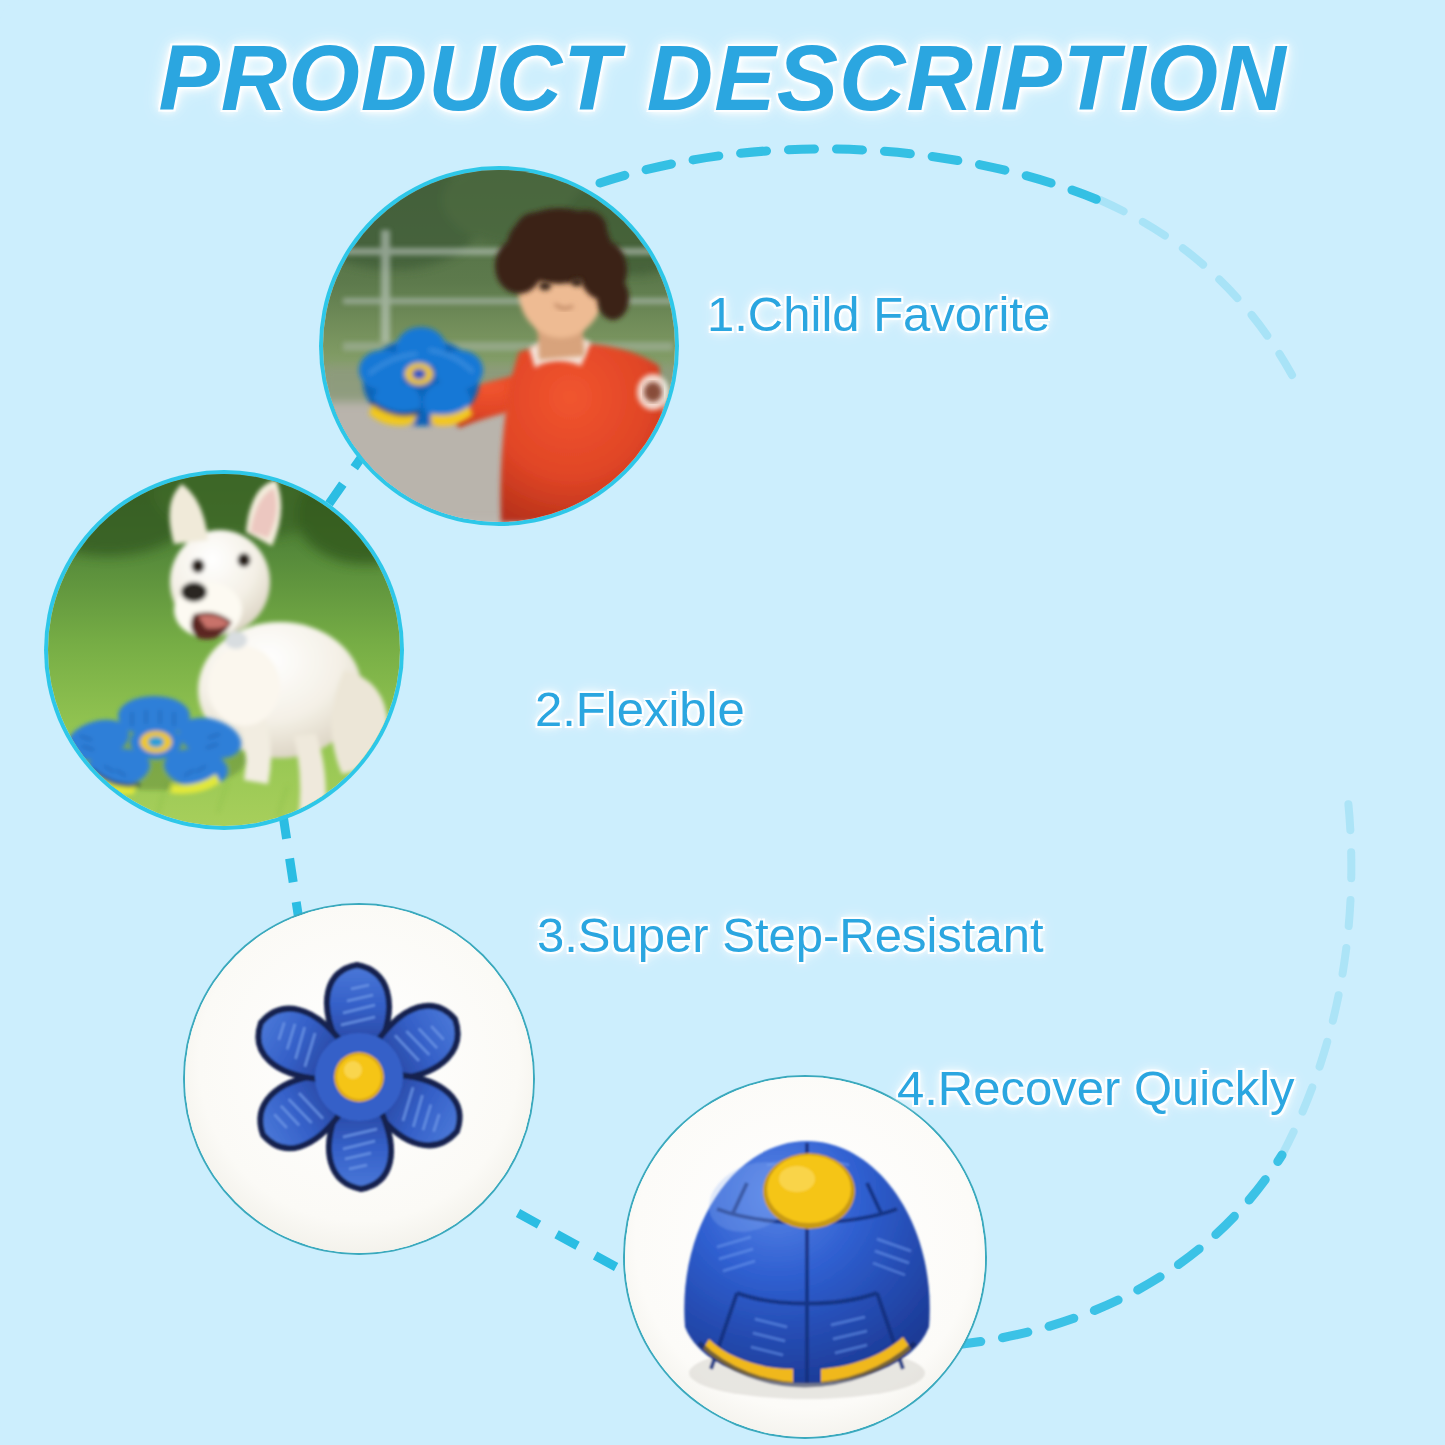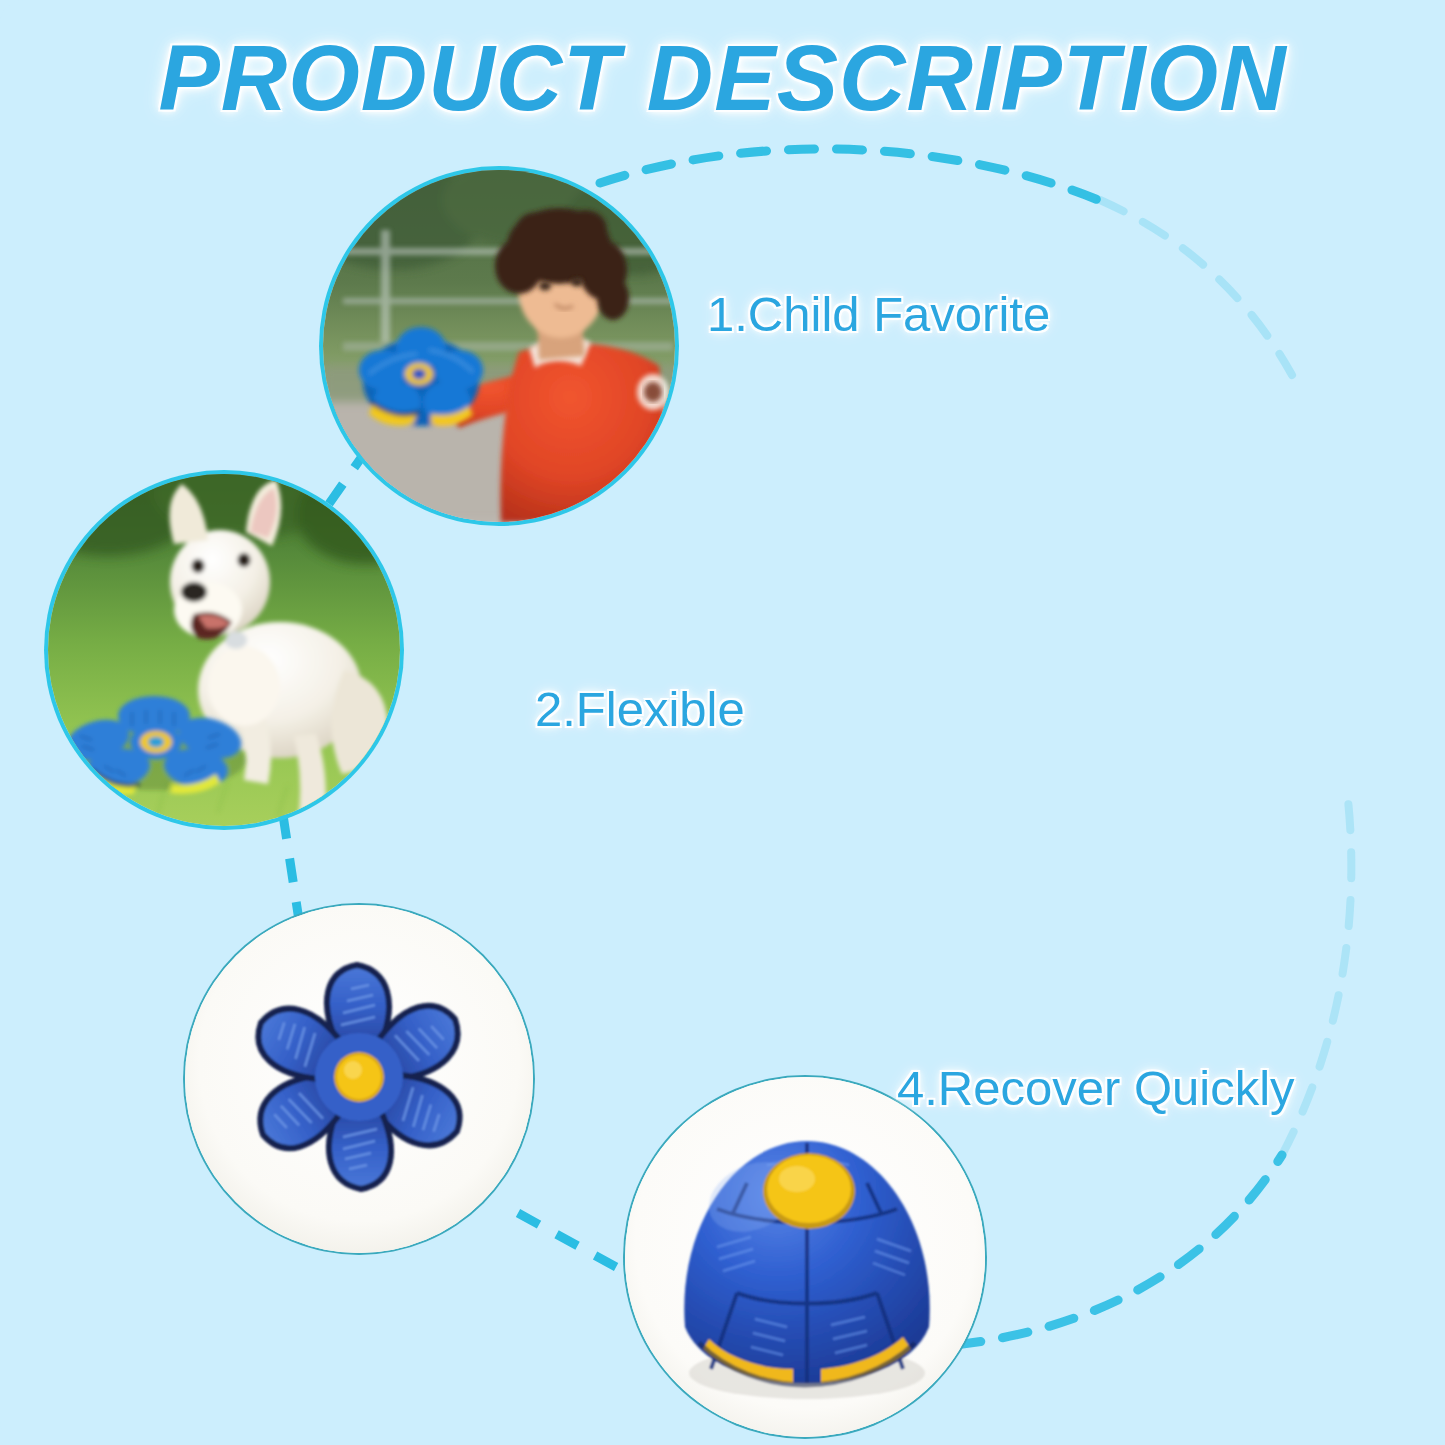--- a/index.html
+++ b/index.html
@@ -481,15 +481,16 @@
         <path d="M78 272 C104 296, 140 306, 168 306 L168 292 C138 292, 104 282, 84 262 Z" fill="#f0b81c"></path>
         <path d="M196 306 C226 304, 262 294, 286 272 L278 260 C256 280, 224 290, 196 292 Z" fill="#f0b81c"></path>
 
         <path d="M74 266 C102 294, 142 308, 180 308 C220 308, 260 294, 290 266" stroke="#16204a" stroke-width="5" fill="none" opacity="0.55"></path>
       </g>
     </svg>
   </div>
 
   <div class="feat-label" id="label-1">1.Child Favorite</div>
   <div class="feat-label" id="label-2">2.Flexible</div>
+  <div class="feat-label" id="label-3">3.Super Step-Resistant</div>
   <div class="feat-label" id="label-4">4.Recover Quickly</div>
 
 </div>
 
 </body></html>

